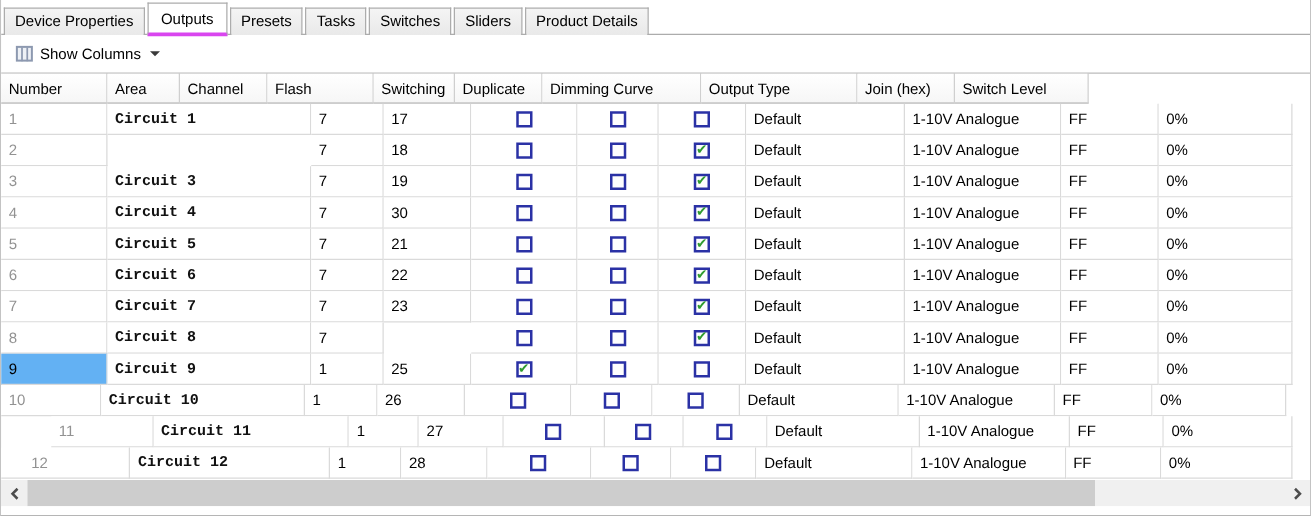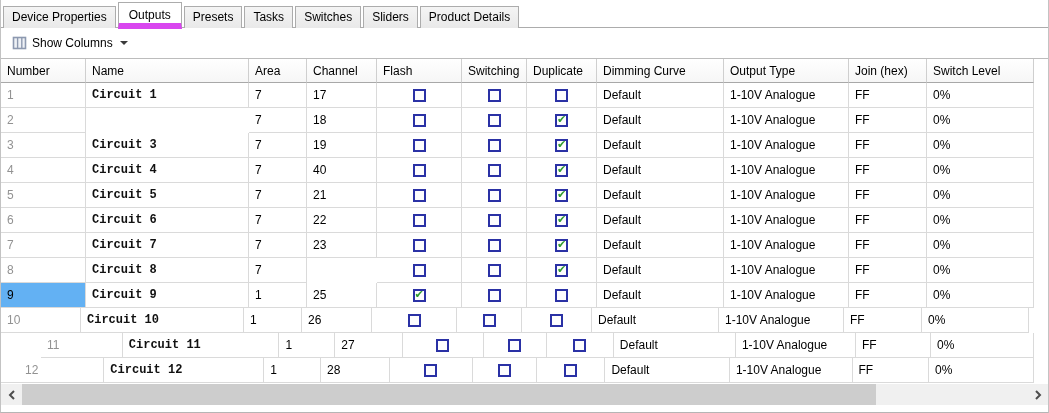--- a/index.html
+++ b/index.html
@@ -9,21 +9,21 @@
   .app { width: 1049px; height: 413px; position: relative; background: #fff;
          border-left: 1px solid #c3c3c3; border-right: 1px solid #c3c3c3; border-bottom: 1px solid #b5b5b5; }
 
   
   .tabstrip { height: 28px; display: flex; align-items: flex-end; padding-left: 2px; position: relative; background: #fff; }
   .tabstrip::after { content: ""; position: absolute; left: 0; right: 0; bottom: 0; height: 1px; background: var(--tab-border); z-index: 0; }
   .tab { position: relative; z-index: 1; height: 22px; line-height: 21px; padding: 0 8px; margin-right: 2px;
          background: linear-gradient(#f4f4f4, #e9e9e9); border: 1px solid var(--tab-border); border-bottom: none;
          white-space: nowrap; cursor: default; }
   .tab.active { z-index: 2; height: 27px; line-height: 25px; margin-bottom: -1px; padding: 0 10px;
-                background: #fff; border-bottom: 6px solid #d946ef; }
+                background: #fff; border-bottom: 3px solid #d946ef; }
 
   
   .toolbar { height: 30px; display: flex; align-items: center; padding-left: 4px; background: #fff; }
   .tool-btn { display: flex; align-items: center; gap: 5px; padding: 3px 6px; border: 1px solid transparent; border-radius: 2px; }
   .tool-btn .caret { width: 0; height: 0; border-left: 4px solid transparent; border-right: 4px solid transparent;
                      border-top: 4px solid #3a3a3a; margin-left: 2px; }
 
   
   .grid { position: absolute; left: 0; right: 0; top: 58px; bottom: 0; background: #fff; border-top: 1px solid #bcbcbc; }
   .grid-table { width: 1033px; }
@@ -78,21 +78,20 @@
       </span>
       <span>Show Columns</span>
       <span class="caret"></span>
     </div>
   </div>
 
   <div class="grid">
     <div class="grid-table">
       <div class="hrow">
           <div class="hcell" style="width: 85px;">Number</div>
-          <div class="hcell" style="width: 163px;">Name</div>
           <div class="hcell" style="width: 58px;">Area</div>
           <div class="hcell" style="width: 70px;">Channel</div>
           <div class="hcell" style="width: 85px;">Flash</div>
           <div class="hcell" style="width: 65px;">Switching</div>
           <div class="hcell" style="width: 70px;">Duplicate</div>
           <div class="hcell" style="width: 127px;">Dimming Curve</div>
           <div class="hcell" style="width: 125px;">Output Type</div>
           <div class="hcell" style="width: 78px;">Join (hex)</div>
           <div class="hcell" style="width: 107px;">Switch Level</div>
         </div>
@@ -155,21 +154,21 @@
             </div>
             <div class="cell" style="width: 127px;">Default</div>
             <div class="cell" style="width: 125px;">1-10V Analogue</div>
             <div class="cell" style="width: 78px;">FF</div>
             <div class="cell" style="width: 107px;">0%</div>
           </div>
           <div class="row">
             <div class="cell num" style="width: 85px;">4</div>
             <div class="cell name" style="width: 163px;">Circuit 4</div>
             <div class="cell" style="width: 58px;">7</div>
-            <div class="cell" style="width: 70px;">40</div>
+            <div class="cell" style="width: 70px;">30</div>
             <div class="cell checkcell" style="width: 85px;">
               <span class="checkbox"></span>
             </div>
             <div class="cell checkcell" style="width: 65px;">
               <span class="checkbox"></span>
             </div>
             <div class="cell checkcell" style="width: 70px;">
               <span class="checkbox checked">
                 <span class="mark">✔</span>
               </span>

